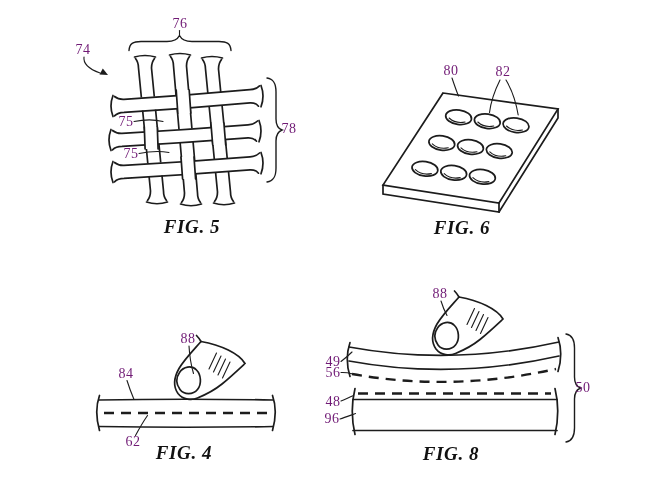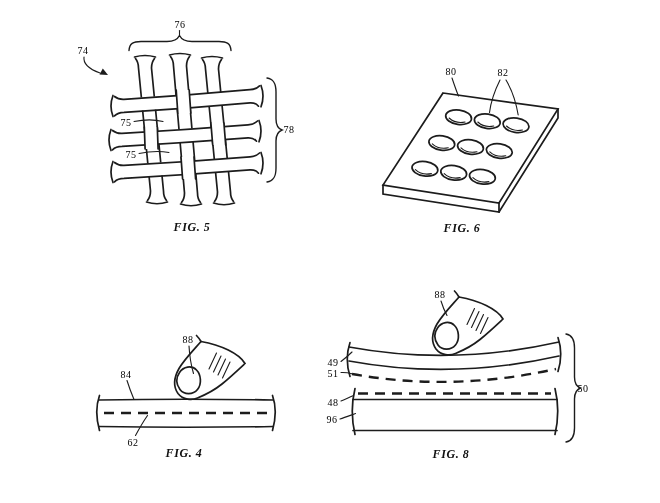--- a/index.html
+++ b/index.html
@@ -2,25 +2,25 @@
 <html><head>
 <meta charset="utf-8">
 <style>
   html,body{margin:0;padding:0;background:#e8e8e8;}
   .page{
     position:relative;width:660px;height:503px;background:#ffffff;
     overflow:hidden;font-family:"Liberation Serif",serif;
   }
   .ref{
     position:absolute;transform:translate(-50%,-50%);
-    font-size:10px;color:#000000;letter-spacing:.4px;white-space:nowrap;
+    font-size:14px;color:#701a75;letter-spacing:.4px;white-space:nowrap;
   }
   .caption{
     position:absolute;transform:translate(-50%,-50%);
-    font-size:12px;font-weight:bold;font-style:italic;color:#111;
+    font-size:19px;font-weight:bold;font-style:italic;color:#111;
     letter-spacing:.6px;white-space:nowrap;
   }
   svg{position:absolute;left:0;top:0;}
   .ln{fill:none;stroke:#1c1c1c;stroke-width:1.7;stroke-linecap:round;}
   .thin{fill:none;stroke:#1c1c1c;stroke-width:1.1;stroke-linecap:round;}
   .brace{fill:none;stroke:#1c1c1c;stroke-width:1.4;stroke-linecap:round;}
   .dash{fill:none;stroke:#1c1c1c;stroke-width:2.4;stroke-dasharray:10 7;stroke-linecap:butt;}
   .wht{fill:#ffffff;stroke:none;}
 </style>
 </head>
@@ -172,19 +172,19 @@
   <span class="ref" style="left:503px;top:72px">82</span>
   <span class="caption" style="left:462px;top:228px">FIG. 6</span>
 
   <span class="ref" style="left:126px;top:374px">84</span>
   <span class="ref" style="left:133px;top:442px">62</span>
   <span class="ref" style="left:188px;top:339px">88</span>
   <span class="caption" style="left:184px;top:453px">FIG. 4</span>
 
   <span class="ref" style="left:440px;top:294px">88</span>
   <span class="ref" style="left:333px;top:362px">49</span>
-  <span class="ref" style="left:333px;top:373px">51</span>
+  <span class="ref" style="left:333px;top:373px">56</span>
   <span class="ref" style="left:333px;top:402px">48</span>
   <span class="ref" style="left:332px;top:419px">96</span>
   <span class="ref" style="left:583px;top:388px">50</span>
   <span class="caption" style="left:451px;top:454px">FIG. 8</span>
 
 </div>
 
 </body></html>

